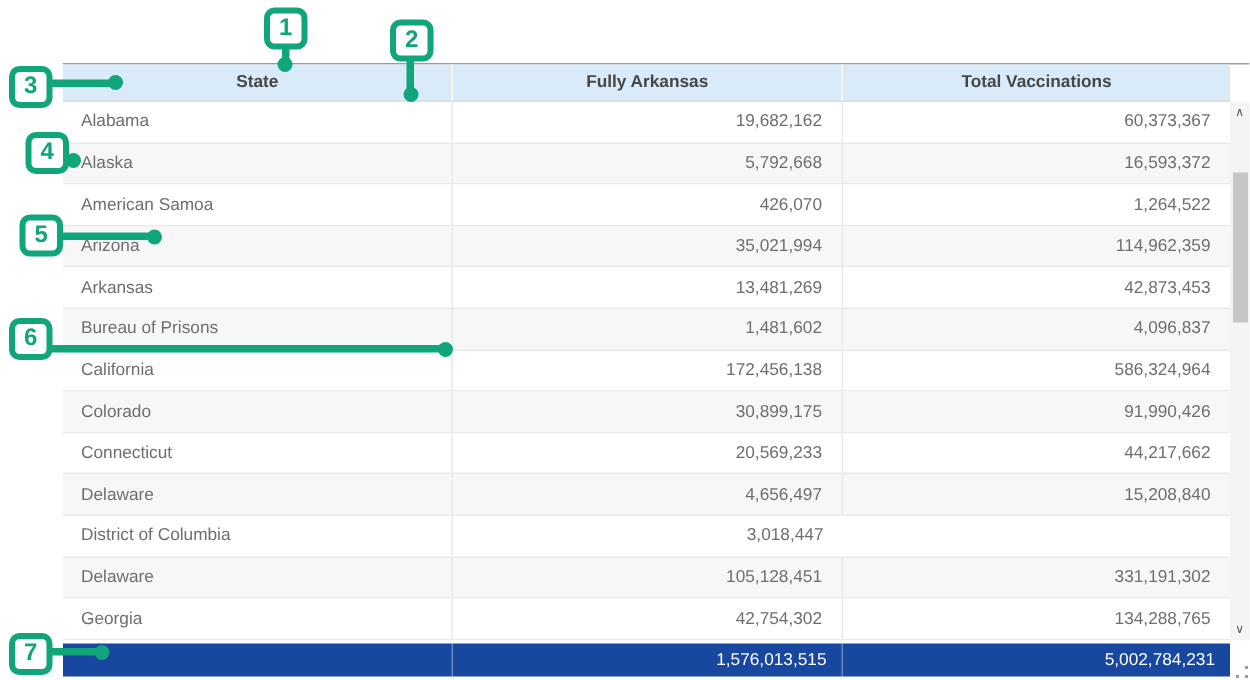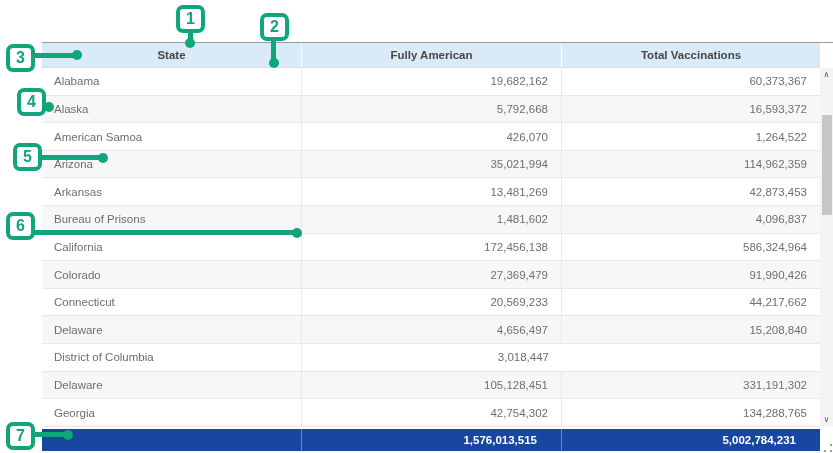--- a/index.html
+++ b/index.html
@@ -44,22 +44,22 @@
   
   .scrollbar{width:13px;background:#f4f4f4;display:flex;flex-direction:column;align-items:stretch;}
   .sb-arrow{height:14px;flex:none;display:flex;align-items:center;justify-content:center;
             font-size:8px;color:#555;cursor:default;line-height:1;}
   .sb-track{flex:1;position:relative;}
   .sb-thumb{position:absolute;left:1.5px;width:10px;top:33px;height:100px;background:#c6c6c8;}
 
   
   .totals-gap{height:2px;flex:none;background:#fff;}
   .totals-row{display:flex;height:22px;width:778px;flex:none;background:var(--totals-bg);}
-  .tcell{display:flex;align-items:center;justify-content:flex-end;padding-right:24px;
-         font-size:11.5px;font-weight:bold;color:#ffffff;
+  .tcell{display:flex;align-items:center;justify-content:flex-end;padding-right:10px;
+         font-size:11.5px;font-weight:normal;color:#ffffff;
          border-right:1px solid rgba(255,255,255,.35);}
   .tcell:last-child{border-right:none;}
 
   
   .grip{position:absolute;left:824px;top:444px;width:8px;height:8px;}
   .grip::before{content:'';position:absolute;width:2px;height:2px;background:#9a9a9a;
                 left:6px;top:0;box-shadow:-6px 6px 0 #9a9a9a,0 6px 0 #9a9a9a;}
 
   
   .co-box{position:absolute;width:29px;height:28px;background:#fff;
@@ -72,21 +72,21 @@
 </style>
 </head>
 <body>
 
 <div class="stage">
 
   <div class="tablewrap">
 
     <div class="header-row">
       <div class="hcell c1">State</div>
-      <div class="hcell c2">Fully American</div>
+      <div class="hcell c2">Fully Arkansas</div>
       <div class="hcell c3">Total Vaccinations</div>
     </div>
 
     <div class="body-flex">
       <div class="rows" id="rows">
           <div class="row">
             <div class="cell c1 left">Alabama</div>
             <div class="cell c2 right">19,682,162</div>
             <div class="cell c3 right">60,373,367</div>
           </div>
@@ -115,21 +115,21 @@
             <div class="cell c2 right">1,481,602</div>
             <div class="cell c3 right">4,096,837</div>
           </div>
           <div class="row">
             <div class="cell c1 left">California</div>
             <div class="cell c2 right">172,456,138</div>
             <div class="cell c3 right">586,324,964</div>
           </div>
           <div class="row">
             <div class="cell c1 left">Colorado</div>
-            <div class="cell c2 right">27,369,479</div>
+            <div class="cell c2 right">30,899,175</div>
             <div class="cell c3 right">91,990,426</div>
           </div>
           <div class="row">
             <div class="cell c1 left">Connecticut</div>
             <div class="cell c2 right">20,569,233</div>
             <div class="cell c3 right">44,217,662</div>
           </div>
           <div class="row">
             <div class="cell c1 left">Delaware</div>
             <div class="cell c2 right">4,656,497</div>

